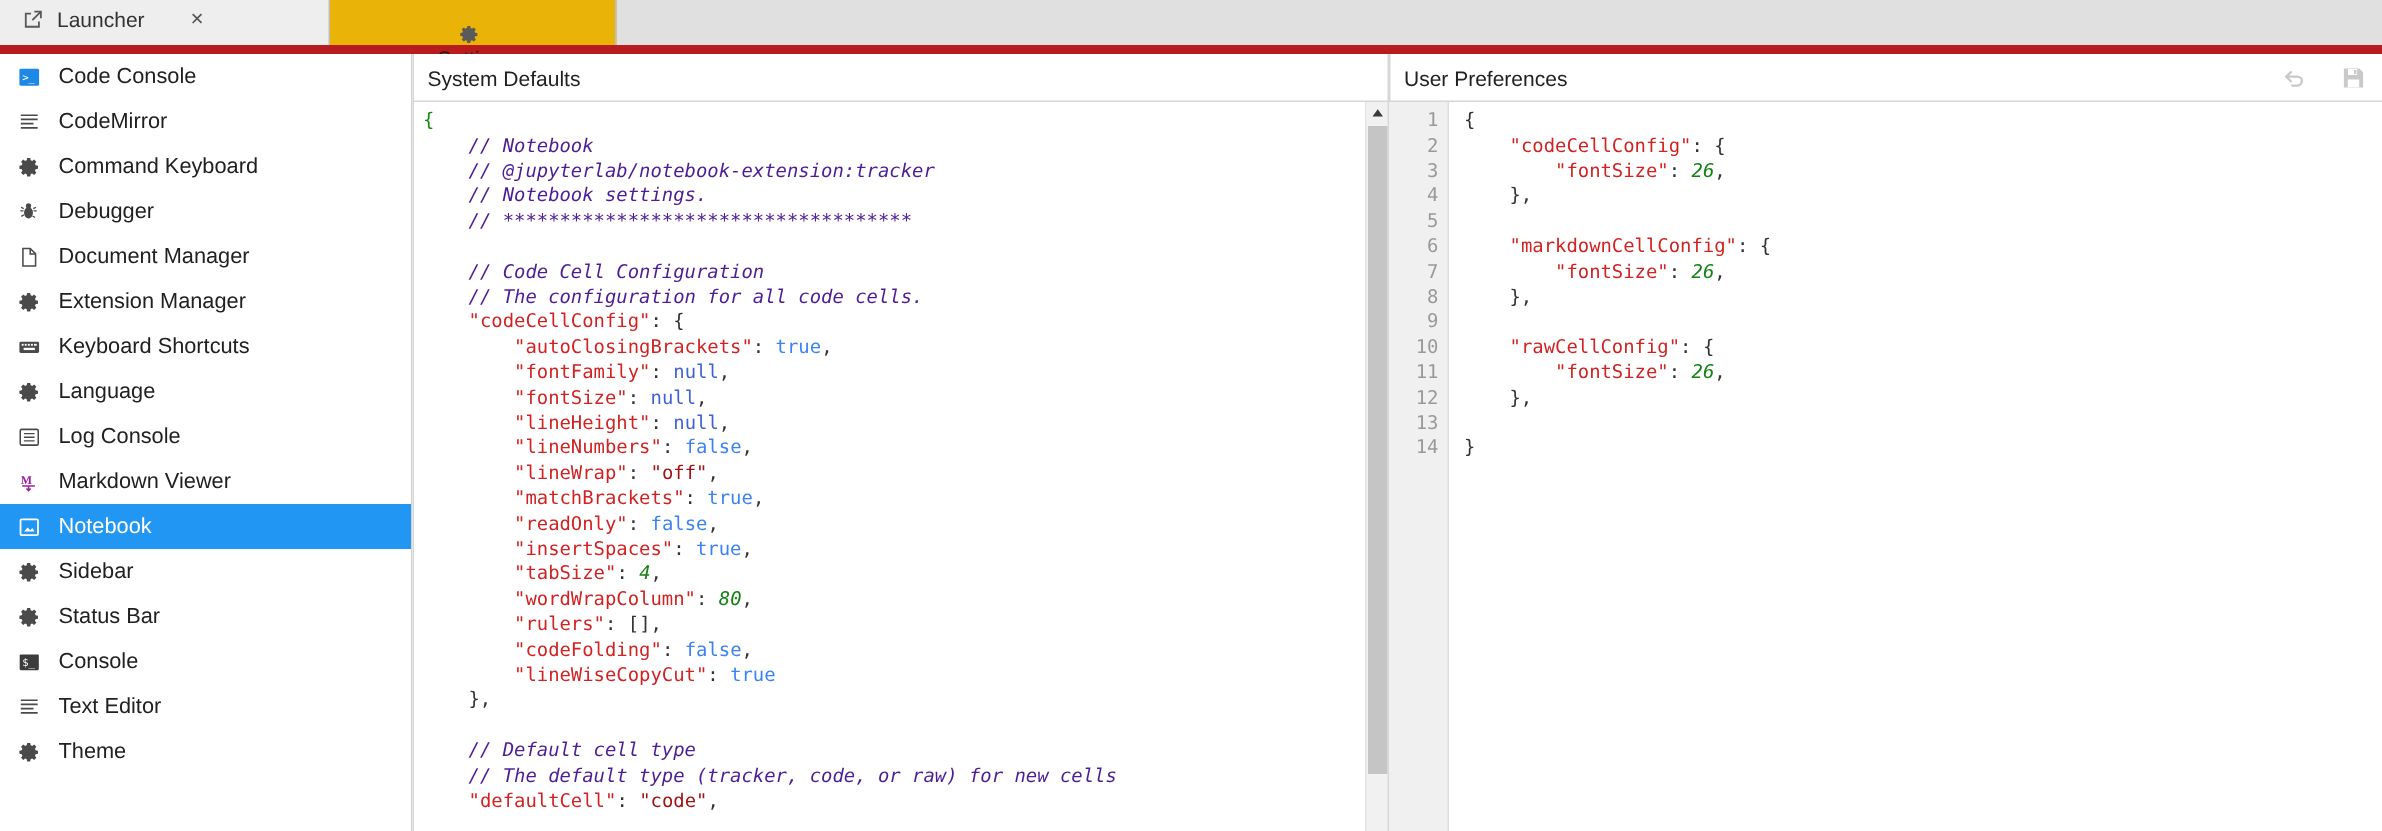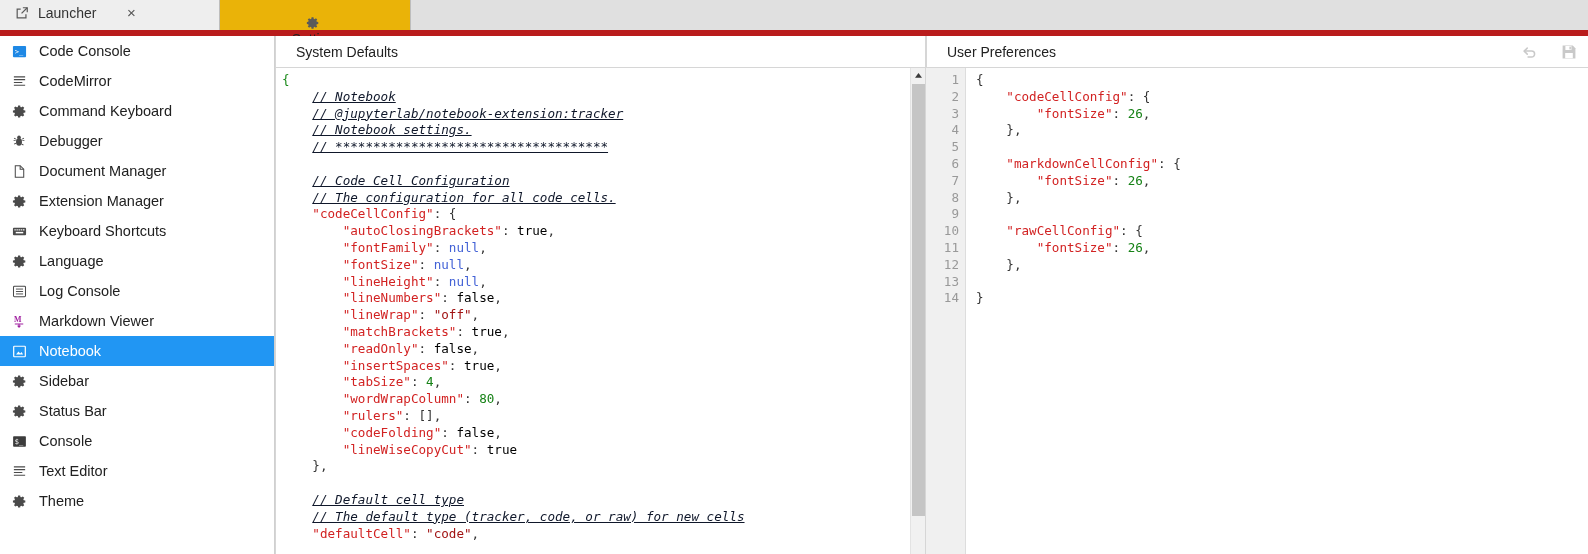--- a/index.html
+++ b/index.html
@@ -125,21 +125,21 @@
     height: 32px;
     border-bottom: 1px solid #d6d6d6;
     display: flex;
     align-items: center;
     box-sizing: border-box;
     background: #ffffff;
   }
   .panel-head-title {
     font-size: 14px;
     color: #212121;
-    padding-left: 20px;
+    padding-left: 9px;
     white-space: nowrap;
   }
   .center .panel-head { border-left: 1px solid #d6d6d6; }
 
   .code-area {
     position: absolute;
     left: 0; top: 32px;
     width: 651px;
     height: 486px;
     overflow: hidden;
@@ -159,27 +159,27 @@
     padding: 4px 0 0 6px;
     font-family: "DejaVu Sans Mono", "Liberation Mono", monospace;
     font-size: 12.6px;
     line-height: 16.8px;
     color: #222222;
     white-space: pre;
     tab-size: 4;
   }
 
   
-  .c-comment { color: #0f172a; font-style: italic; text-decoration: underline; }
+  .c-comment { color: #4c1d95; font-style: italic; }
   .c-key     { color: #d22222; }
   .c-punc    { color: #333333; }
   .c-brace   { color: #1a8a1a; }
-  .c-bool    { color: #000000; }
+  .c-bool    { color: #3b82f6; }
   .c-null    { color: #4261d6; }
-  .c-num     { color: #168216; }
+  .c-num     { color: #168216; font-style: italic; }
   .c-str     { color: #a11313; }
 
   
   .vscroll {
     position: absolute;
     top: 32px;
     width: 15px;
     height: 486px;
     background: #f1f1f1;
     border-left: 1px solid #e3e3e3;

